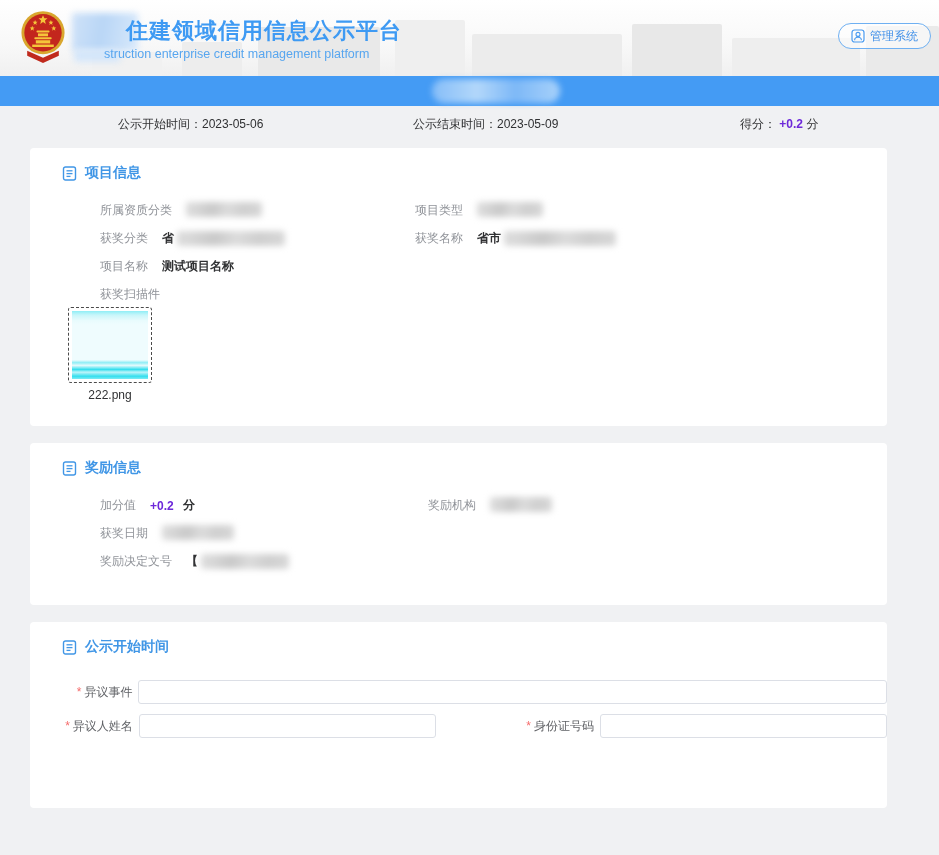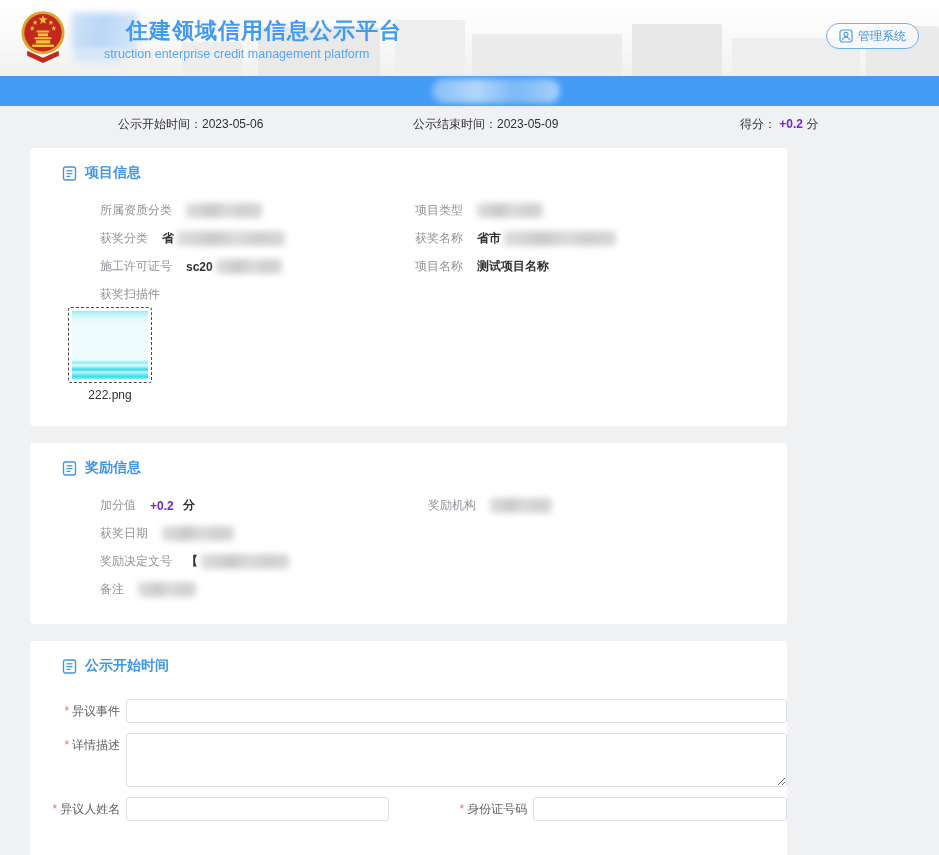--- a/index.html
+++ b/index.html
@@ -17,54 +17,54 @@
   .b5{left:472px;width:150px;height:48px;background:#ececec}
   .b6{left:632px;width:90px;height:58px;background:#e8e8e8}
   .b7{left:732px;width:128px;height:44px;background:#eeeeee}
   .b8{left:866px;width:73px;height:56px;background:#eaeaea}
   .emblem{position:absolute;left:20px;top:9px;width:46px;height:56px}
   .blur-block{filter:blur(3px);border-radius:3px;display:inline-block;vertical-align:middle}
   .hdr-blur1{position:absolute;left:72px;top:13px;width:66px;height:38px;background:linear-gradient(100deg,#cfe2f8,#b9d6f6 45%,#d8e9fb)}
   .hdr-blur2{position:absolute;left:74px;top:49px;width:46px;height:13px;background:#d4e6fa}
   .platform-title{position:absolute;left:126px;top:16px;font-size:22px;font-weight:700;color:#3e9af3;letter-spacing:1px;white-space:nowrap}
   .platform-sub{position:absolute;left:104px;top:47px;font-size:12.5px;color:#58a6ef;white-space:nowrap}
-  .admin-btn{position:absolute;right:20px;top:23px;height:26px;display:flex;align-items:center;gap:5px;padding:0 12px;border:1px solid #6fb0f2;border-radius:13px;background:rgba(255,255,255,.55);color:#3f8fe8;font-size:12px;cursor:pointer;white-space:nowrap}
+  .admin-btn{position:absolute;right:8px;top:23px;height:26px;display:flex;align-items:center;gap:5px;padding:0 12px;border:1px solid #6fb0f2;border-radius:13px;background:rgba(255,255,255,.55);color:#3f8fe8;font-size:12px;cursor:pointer;white-space:nowrap}
 
   
   .banner{position:relative;height:30px;background:#449bf4}
   .banner-blur{position:absolute;left:432px;top:3px;width:128px;height:24px;border-radius:12px;background:linear-gradient(90deg,#85bdf8,#b3d7fa 35%,#7db8f7 65%,#a7d1fa)}
 
   
   .summary{position:relative;height:34px;font-size:12px;color:#303133}
   .summary .pos{position:absolute;top:10px;white-space:nowrap}
   .p-start{left:118px}.p-end{left:413px}.p-score{left:740px}
   .green{color:#6d28d9;font-weight:700}
 
   
   .main{padding-top:8px}
-  .card{position:relative;width:757px;margin-left:30px;background:#fff;border-radius:4px;padding:14px 0 24px 0}
+  .card{position:relative;width:857px;margin-left:30px;background:#fff;border-radius:4px;padding:14px 0 24px 0}
   .card + .card{margin-top:17px}
   .card-title{display:flex;align-items:center;gap:8px;margin:2px 0 20px 32px;color:#4096e6;font-size:14px;font-weight:600}
   .doc-icon{display:inline-flex;width:15px;height:15px}
 
   .frow{display:flex;margin:0 0 11px 70px;font-size:12px;align-items:center}
-  .fitem{display:flex;align-items:center;white-space:nowrap}
+  .fitem{display:flex;align-items:flex-start;white-space:nowrap}
   .fitem.l{width:315px}
   .fitem.l2{width:328px}
   .flabel{color:#909399;margin-right:14px}
   .fvalue{color:#303133;font-weight:700;display:flex;align-items:center;gap:3px}
   .redact{height:15px;background:linear-gradient(100deg,#dadada 10%,#c9c9c9 35%,#dcdcdc 55%,#cfcfcf 75%,#d8d8d8)}
 
   .thumb{margin:4px 0 0 38px;width:84px;height:76px;border:1px dashed #4a4a4a;border-radius:3px;padding:3px;cursor:pointer;background:#fff}
   .thumb-img{width:100%;height:100%;background:linear-gradient(180deg,#8feef6 0%,#c9f6fa 6%,#e8fbfd 14%,#effcfe 20%,#effcfe 72%,#8feef6 76%,#e4fafc 80%,#35dfee 86%,#bff4f9 90%,#35dfee 96%,#7eebf4 100%)}
   .thumb-name{margin:5px 0 0 38px;width:84px;text-align:center;font-size:12px;color:#303133}
 
   
   .form{margin-top:24px}
-  .form-row{display:flex;align-items:flex-start;margin-bottom:10px;font-size:12px}
+  .form-row{display:flex;align-items:flex-end;margin-bottom:10px;font-size:12px}
   .form-label{width:104px;text-align:right;color:#606266;line-height:24px;white-space:nowrap}
   .form-label.label2{width:160px}
   .req{color:#f56c6c;margin-right:3px}
   .text{border:1px solid #dcdfe6;border-radius:3px;font-size:12px;padding:0 8px;margin-left:6px;outline:none;background:#fff;color:#303133}
   input.text{height:24px}
   .w-wide{width:760px}
   .w-mid{width:300px}
   .w-mid2{width:290px}
   textarea.text{height:54px;width:760px;resize:vertical;padding:4px 8px;font-family:inherit}
 </style>
@@ -173,27 +173,20 @@
         <div class="fitem">
           <span class="flabel">获奖名称</span>
           <span class="fvalue">
               <span>省市</span>
               <span class="blur-block redact" style="width:112px"></span>
             </span>
         </div>
       </div>
 
       <div class="frow">
-        <div class="fitem l">
-          <span class="flabel">施工许可证号</span>
-          <span class="fvalue">
-              <span>sc20</span>
-              <span class="blur-block redact" style="width:66px"></span>
-            </span>
-        </div>
         <div class="fitem">
           <span class="flabel">项目名称</span>
           <span class="fvalue">测试项目名称</span>
         </div>
       </div>
 
       <div class="frow" style="margin-bottom:4px">
         <div class="fitem">
           <span class="flabel">获奖扫描件</span>
         </div>
@@ -242,28 +235,20 @@
       <div class="frow">
         <div class="fitem">
           <span class="flabel">奖励决定文号</span>
           <span class="fvalue">
               <span>【</span>
               <span class="blur-block redact" style="width:88px"></span>
             </span>
         </div>
       </div>
 
-      <div class="frow" style="margin-bottom:2px">
-        <div class="fitem">
-          <span class="flabel">备注</span>
-          <span class="fvalue">
-              <span class="blur-block redact" style="width:58px"></span>
-            </span>
-        </div>
-      </div>
     </section>
 
     <section class="card" style="padding-bottom:60px">
       <div class="card-title">
         <span class="doc-icon">
           <svg viewBox="0 0 15 15" width="15" height="15">
             <rect x="1.5" y="1" width="12" height="13" rx="2" fill="none" stroke="#4096e6" stroke-width="1.4"></rect>
             <line x1="4.5" y1="4.8" x2="10.5" y2="4.8" stroke="#4096e6" stroke-width="1.3"></line>
             <line x1="4.5" y1="7.6" x2="10.5" y2="7.6" stroke="#4096e6" stroke-width="1.3"></line>
             <line x1="4.5" y1="10.4" x2="8.5" y2="10.4" stroke="#4096e6" stroke-width="1.3"></line>
@@ -271,24 +256,20 @@
         </span>
         <span>公示开始时间</span>
       </div>
 
       <div class="form">
         <div class="form-row">
           <div class="form-label"><span class="req">*</span><span>异议事件</span></div>
           <input class="text w-wide" type="text" style="">
         </div>
 
-        <div class="form-row">
-          <div class="form-label"><span class="req">*</span><span>详情描述</span></div>
-          <textarea class="text" style=""></textarea>
-        </div>
 
         <div class="form-row">
           <div class="form-label"><span class="req">*</span><span>异议人姓名</span></div>
           <input class="text w-mid" type="text" style="">
           <div class="form-label label2"><span class="req">*</span><span>身份证号码</span></div>
           <input class="text w-mid2" type="text" style="">
         </div>
 
 
       </div>

